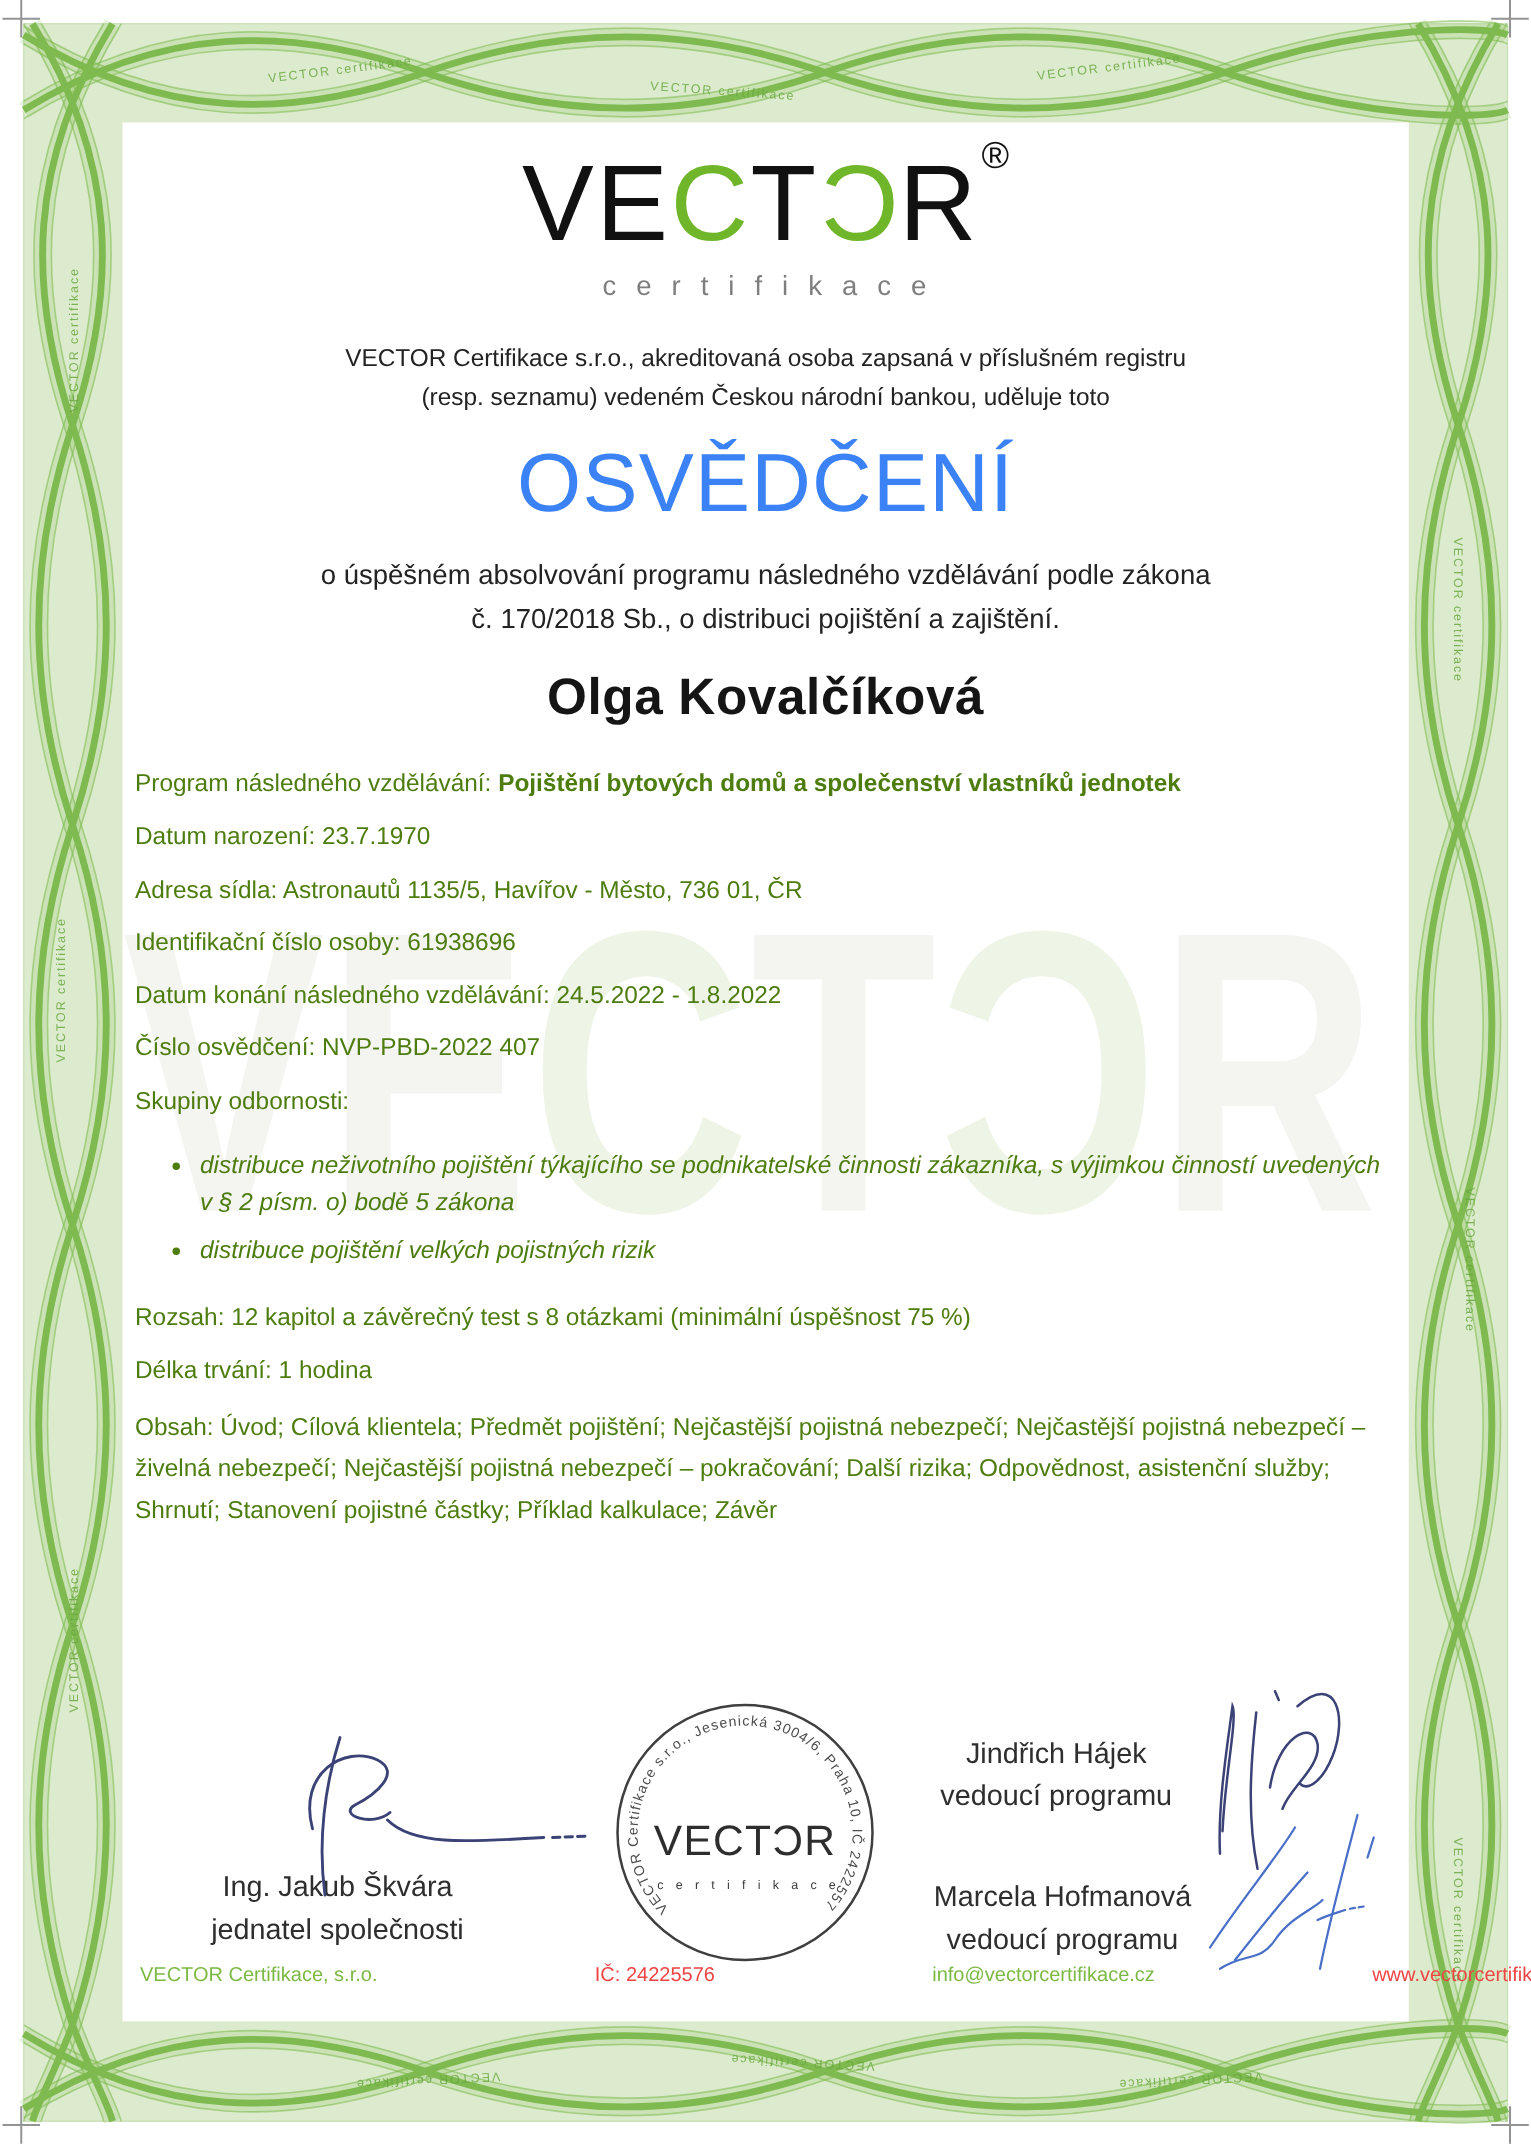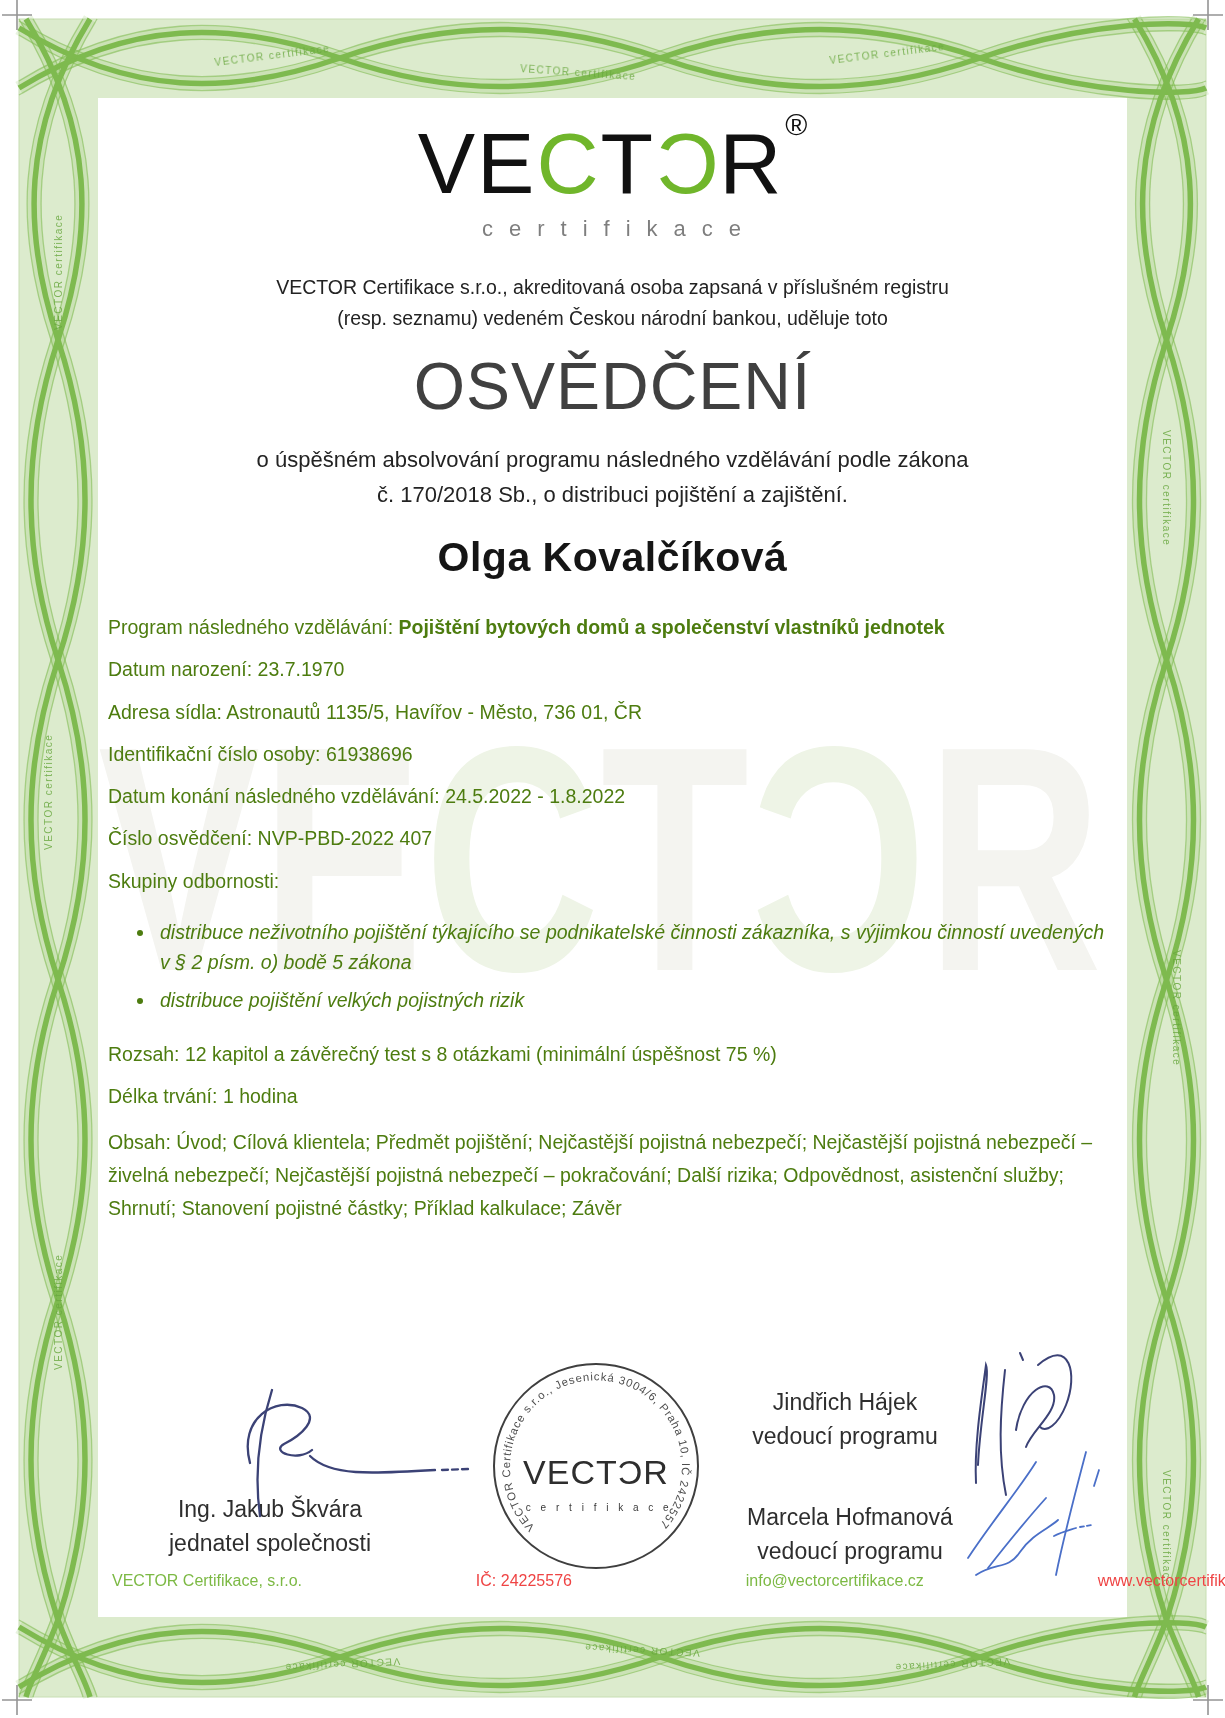--- a/index.html
+++ b/index.html
@@ -16,21 +16,21 @@
   }
   .watermark .wm-green{color:#eef4e6;}
   .wm-flip,.lg-flip{display:inline-block;transform:scaleX(-1);}
   
   .content{position:absolute;left:98px;top:98px;width:1029px;z-index:2;text-align:center;}
   .logo-line{margin-top:22px;font-size:86px;font-weight:500;line-height:1;letter-spacing:2px;color:#111111;white-space:nowrap;}
   .logo-green{color:#70b62b;}
   .logo-reg{font-size:30px;vertical-align:super;position:relative;top:-28px;left:2px;font-weight:400;}
   .logo-sub{margin-top:10px;font-size:22px;letter-spacing:16px;padding-left:14px;color:#7e7e7e;}
   .intro{margin-top:30px;font-size:19.5px;line-height:1.6;color:#232323;}
-  .cert-title{margin-top:18px;font-size:66px;font-weight:400;letter-spacing:1px;color:#404040;line-height:1.05;}
+  .cert-title{margin-top:18px;font-size:66px;font-weight:400;letter-spacing:1px;color:#3b82f6;line-height:1.05;}
   .sub{margin-top:20px;font-size:22px;line-height:1.6;color:#232323;}
   .name{margin-top:22px;font-size:41px;font-weight:700;color:#151515;letter-spacing:0.5px;}
   .details{margin-top:32px;text-align:left;padding:0 10px;font-size:19.5px;color:#4d7c0f;}
   .details p{margin:0 0 14px 0;line-height:1.45;}
   .details .bold{font-weight:700;}
   .details ul{margin:22px 0 24px 28px;padding:0 0 0 20px;font-style:italic;}
   .details li{margin:0 0 8px 0;line-height:1.55;padding-left:4px;}
   .details .obsah{line-height:1.7;margin-top:16px;}
   
   .abs{position:absolute;z-index:3;}

